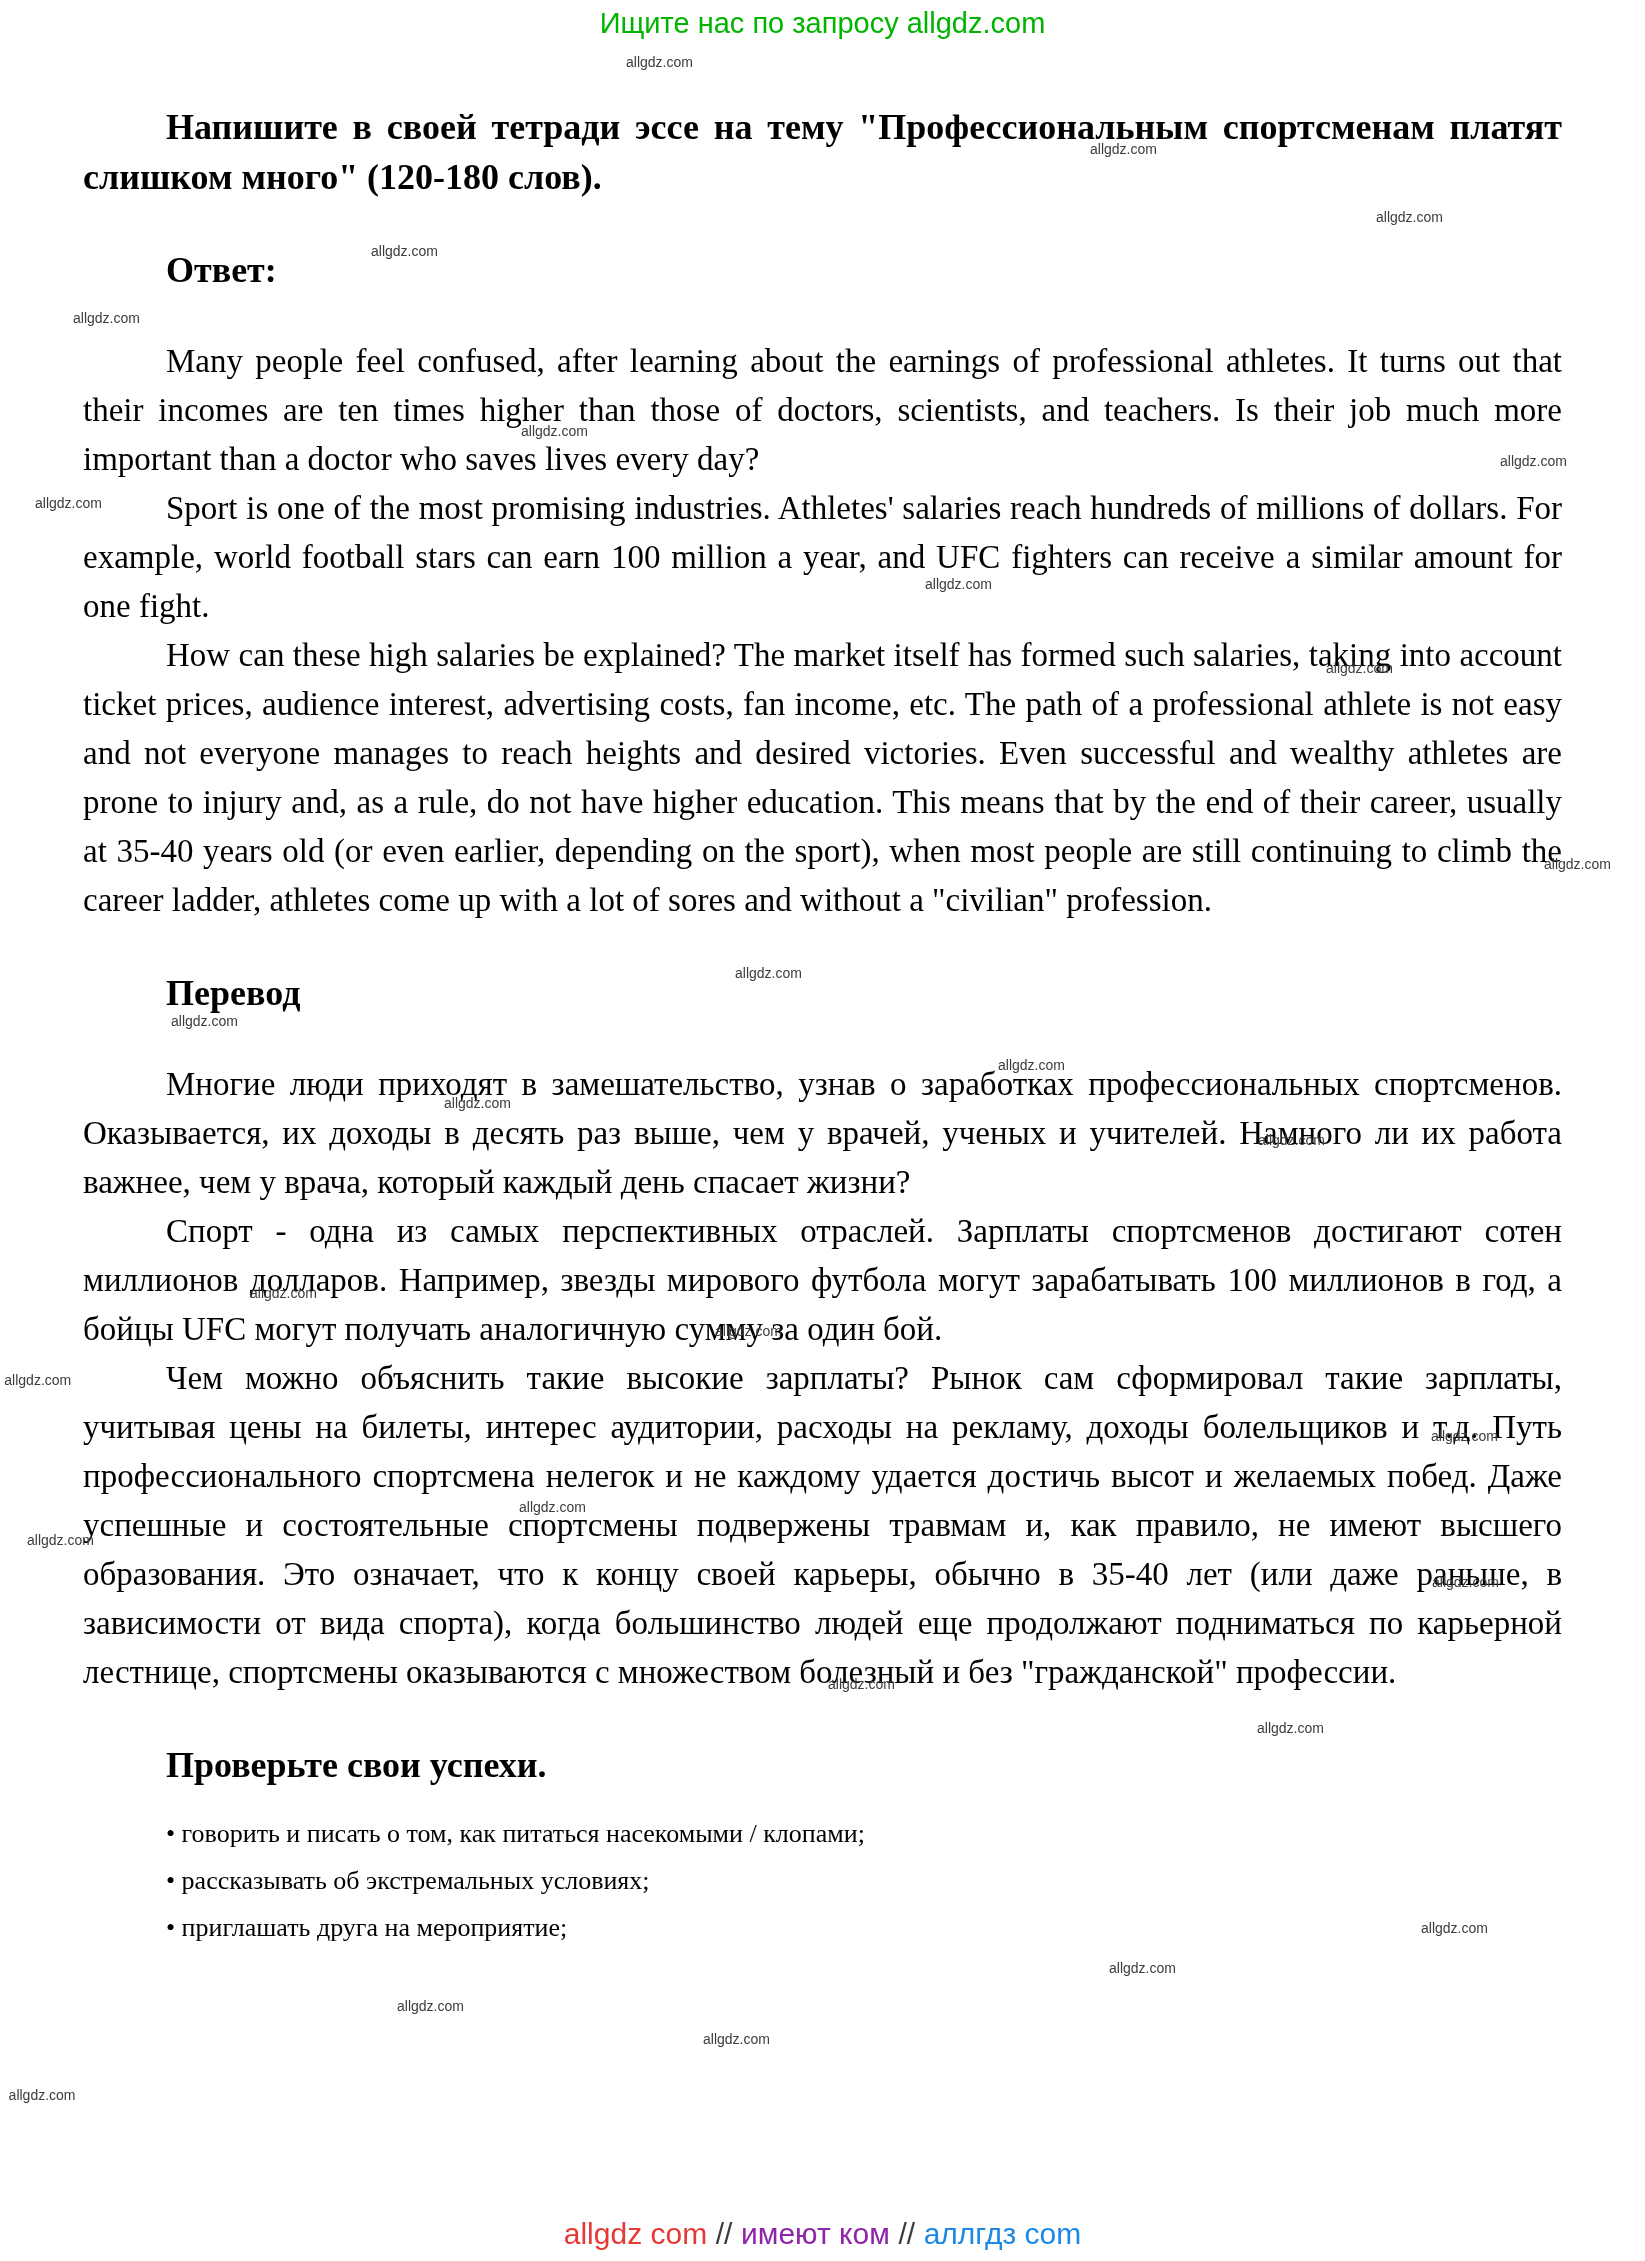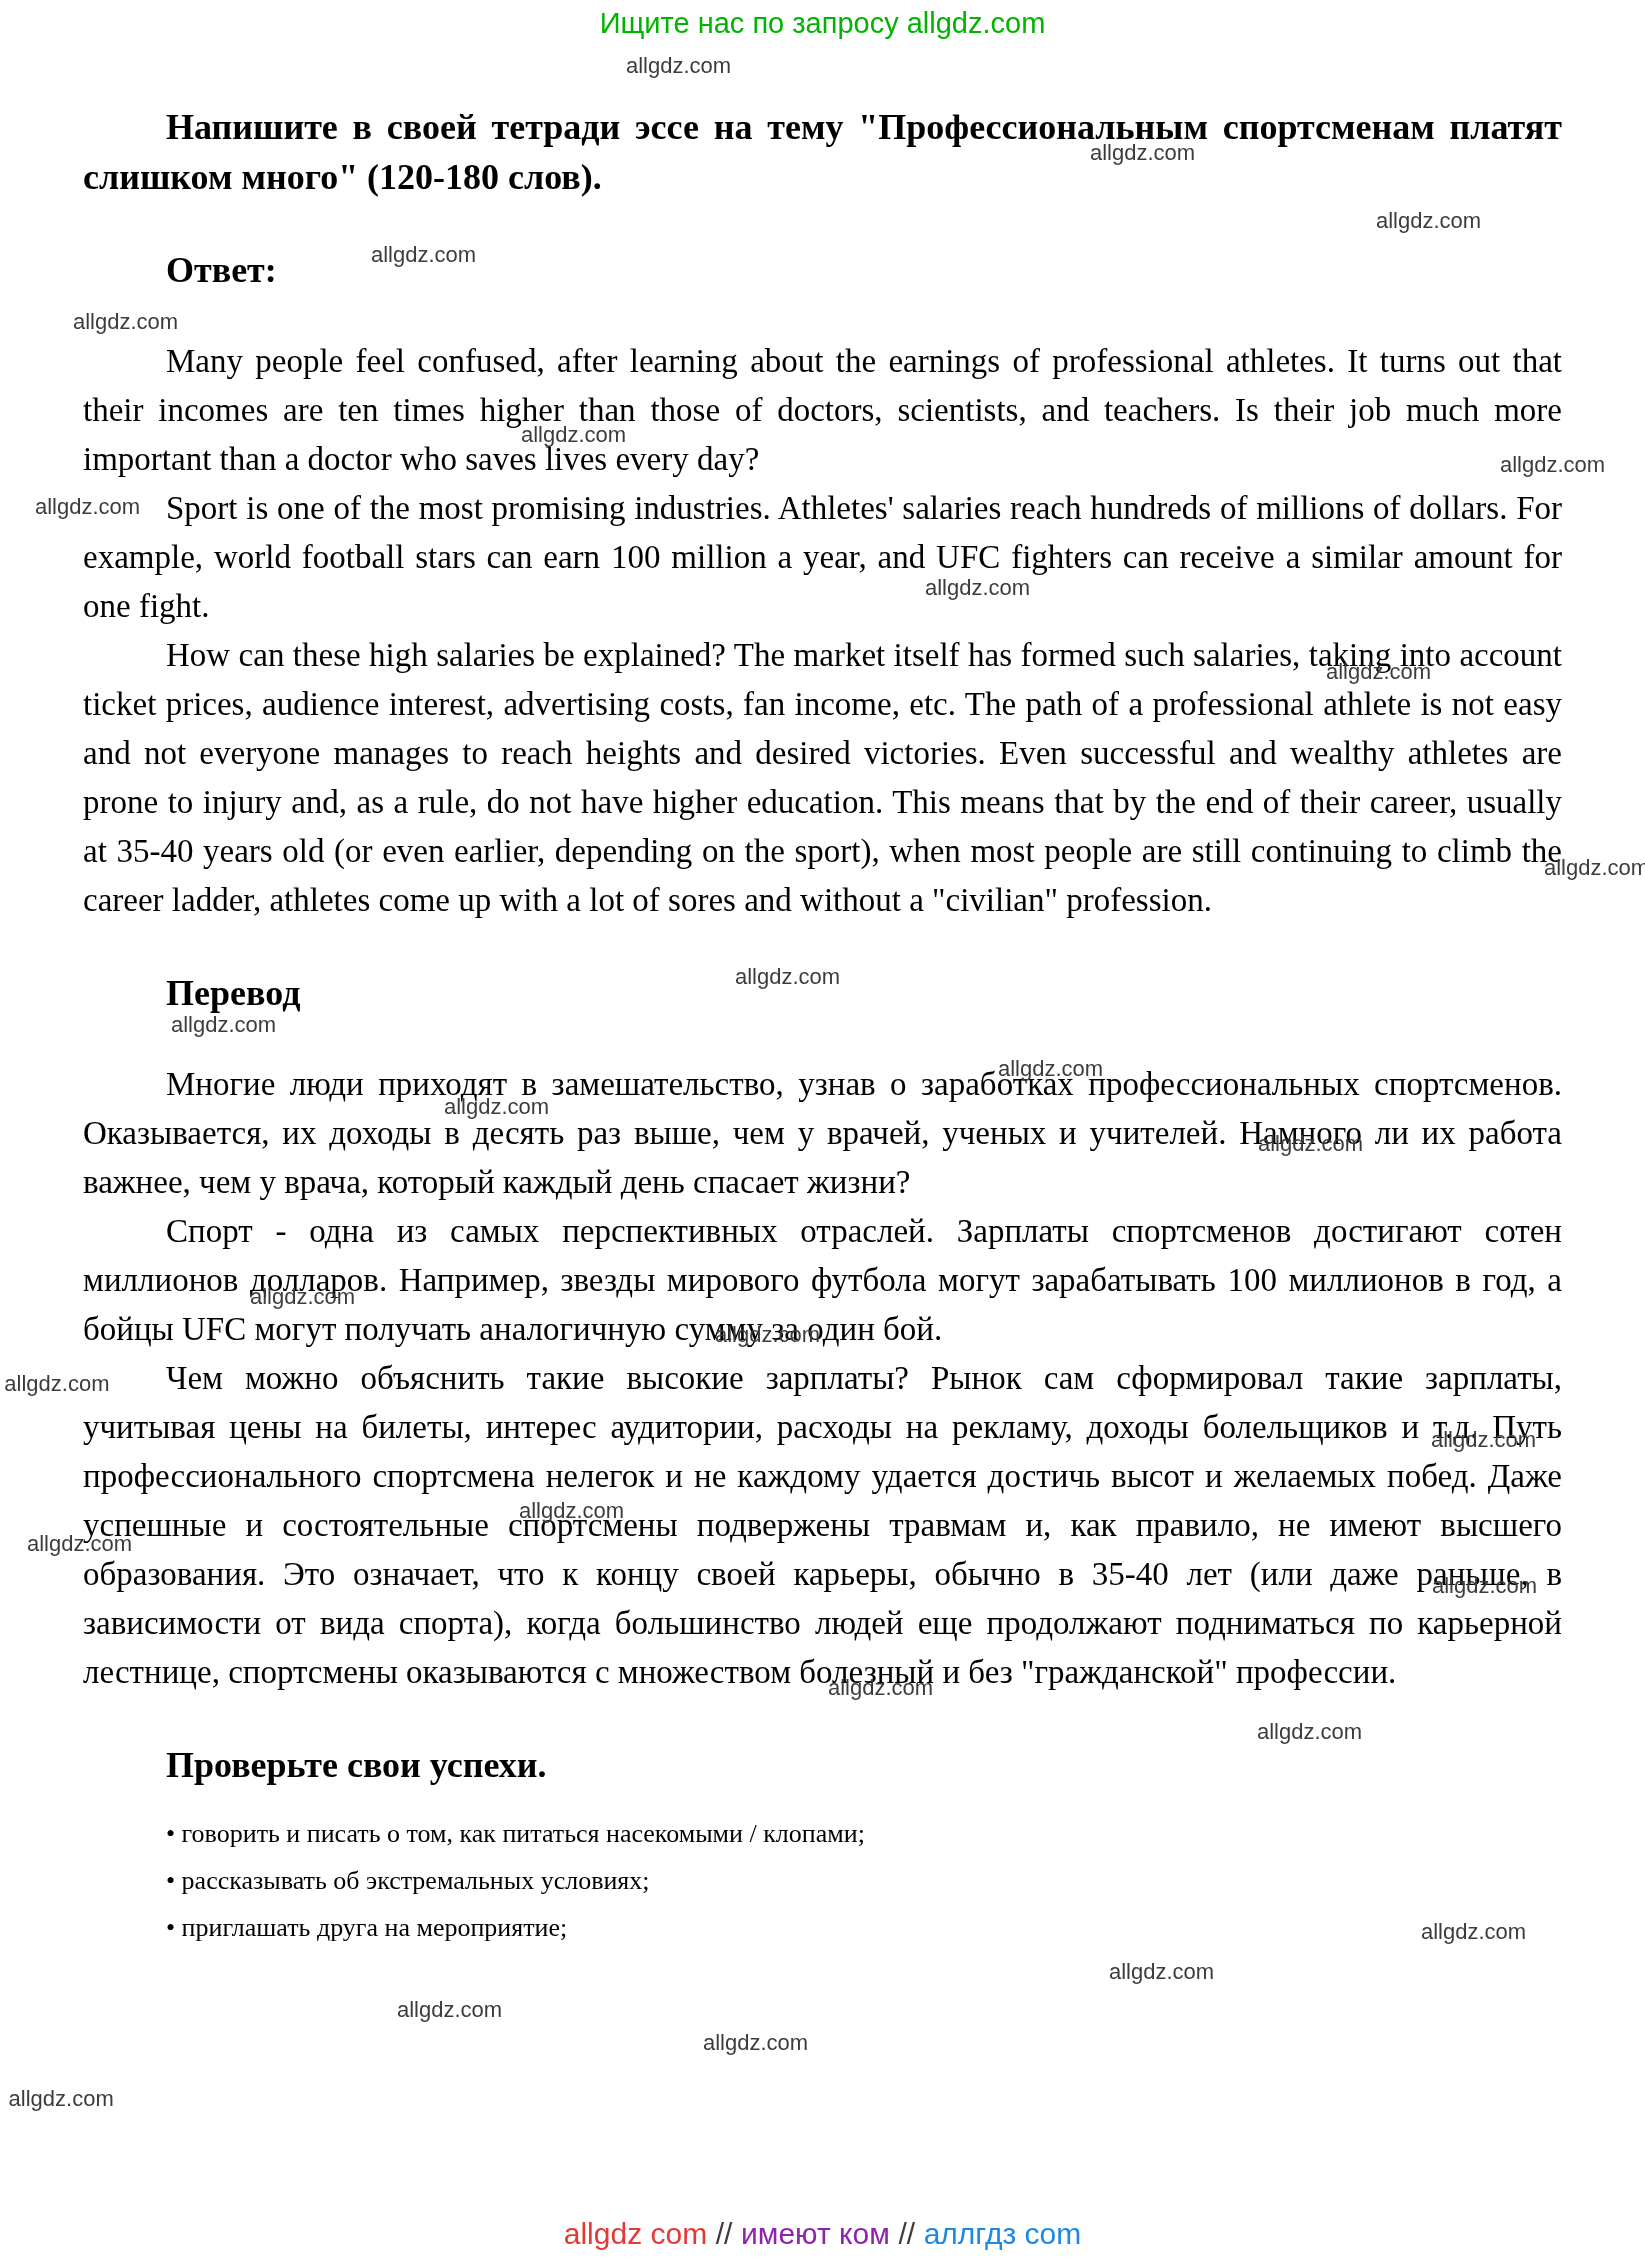--- a/index.html
+++ b/index.html
@@ -54,21 +54,21 @@
     margin: 20px 0 0 0;
     padding: 0 0 0 83px;
     list-style: none;
     font-size: 26px;
     line-height: 47px;
   }
   .check-list li { margin: 0; }
   .wm {
     position: absolute;
     font-family: "Liberation Sans", "DejaVu Sans", sans-serif;
-    font-size: 22px;
+    font-size: 14px;
     color: #3c3c3c;
     white-space: nowrap;
     line-height: 1;
   }
   .footer {
     position: absolute;
     left: 0;
     right: 0;
     top: 2217px;
     text-align: center;

